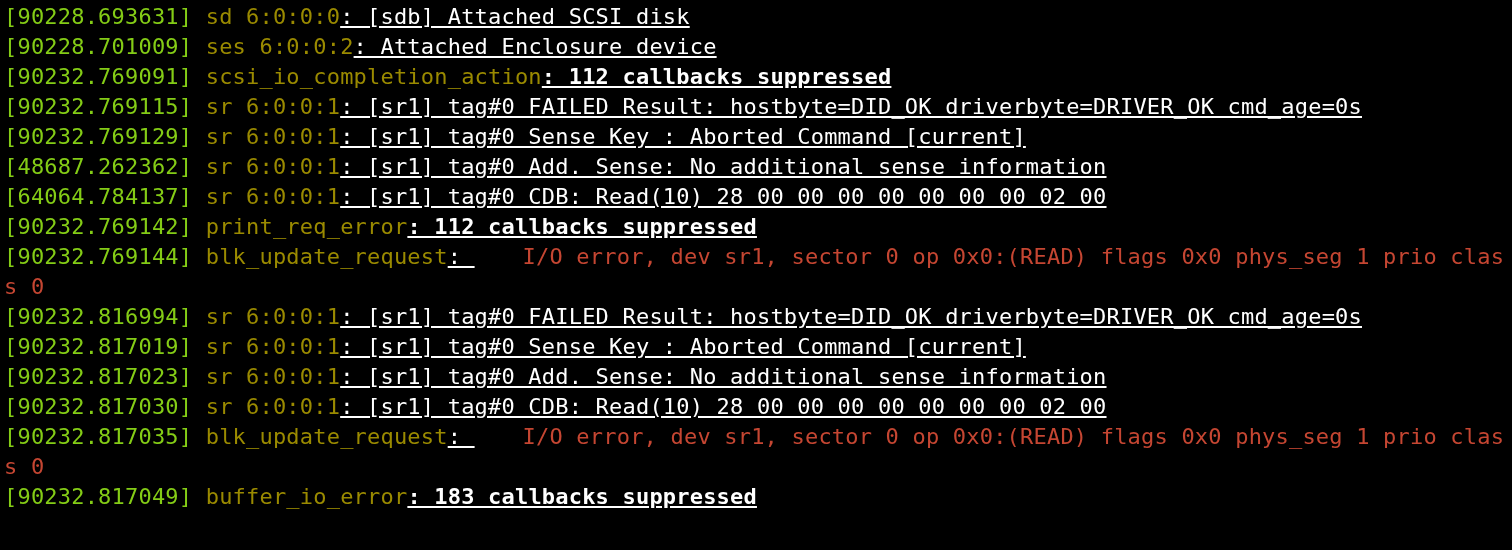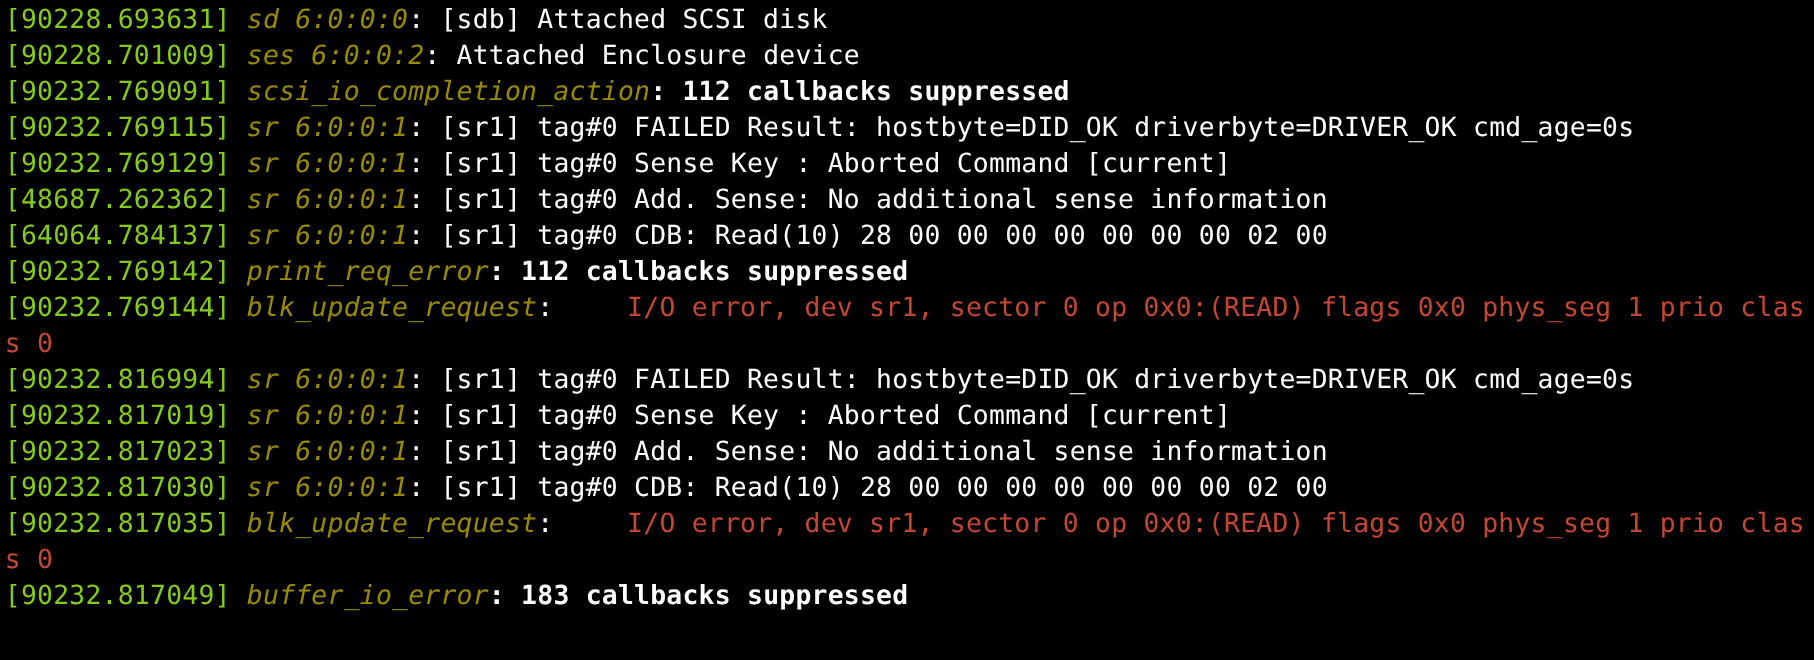--- a/index.html
+++ b/index.html
@@ -13,22 +13,22 @@
     font-size: 22px;
     line-height: 30px;
     white-space: pre-wrap;
     word-break: break-all;
     color: #ffffff;
     padding: 2px 4px 10px 4px;
     font-weight: 500;
     letter-spacing: 0.2px;
   }
   .ts     { color: #84cc16; }   
-  .src    { color: #9a8a00; font-style: italic; }   
-  .white  { color: #ffffff; }
+  .src    { color: #9a8a00; }   
+  .white  { color: #ffffff; text-decoration: underline; }
   .bold   { font-weight: 800; }
   .err    { color: #c54632; margin-left: 48px; }   
 </style>
 </head>
 <body>
 
 <div id="terminal"><span><span class="ts">[90228.693631]</span> <span class="src">sd 6:0:0:0</span><span class="white">: [sdb] Attached SCSI disk</span></span>
 <span><span class="ts">[90228.701009]</span> <span class="src">ses 6:0:0:2</span><span class="white">: Attached Enclosure device</span></span>
 <span><span class="ts">[90232.769091]</span> <span class="src">scsi_io_completion_action</span><span class="white bold">: 112 callbacks suppressed</span></span>
 <span><span class="ts">[90232.769115]</span> <span class="src">sr 6:0:0:1</span><span class="white">: [sr1] tag#0 FAILED Result: hostbyte=DID_OK driverbyte=DRIVER_OK cmd_age=0s</span></span>

